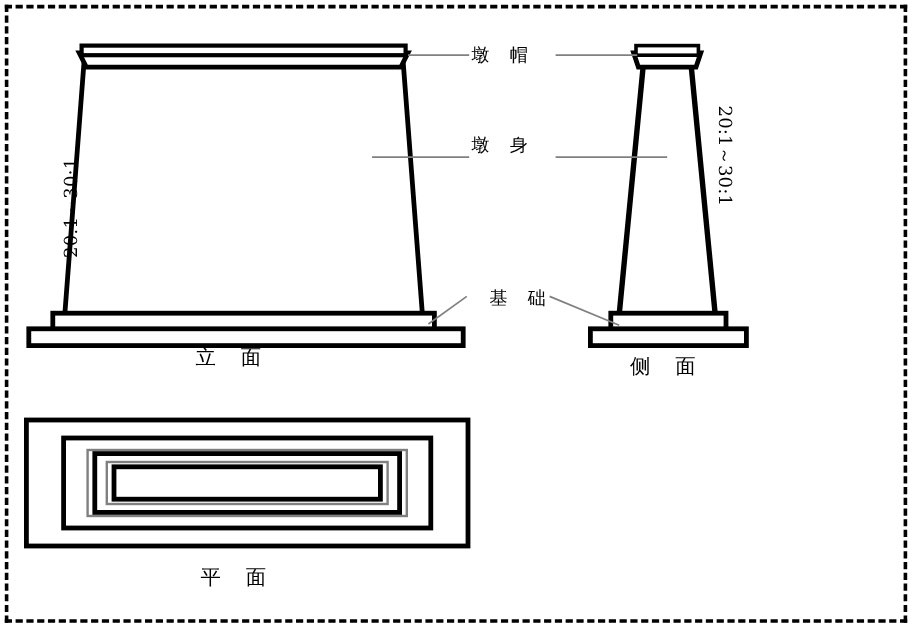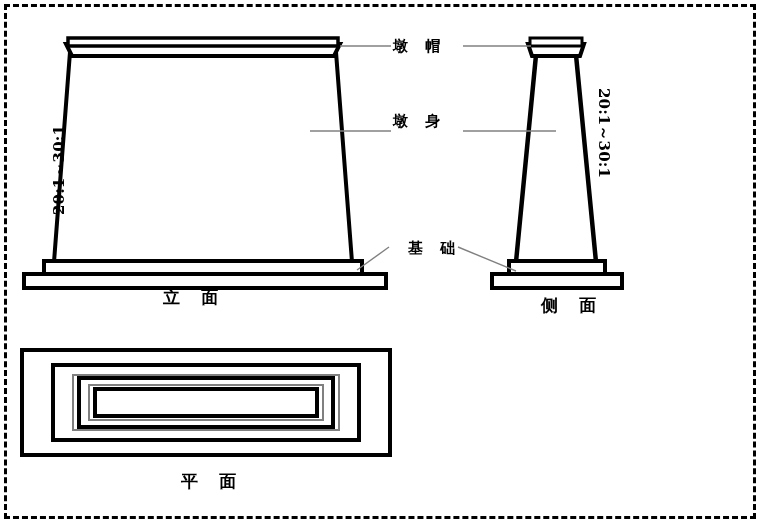--- a/index.html
+++ b/index.html
@@ -10,21 +10,20 @@
   }
   body {
     font-family: "DejaVu Sans", "Liberation Sans", sans-serif;
   }
   #canvas {
     position: relative;
     width: 760px;
     height: 523px;
     background: #ffffff;
     overflow: hidden;
-    font-weight: bold;
   }
   .page-border {
     position: absolute;
     left: 4px;
     top: 4px;
     width: 752px;
     height: 515px;
     border: 3px dashed #000000;
     box-sizing: border-box;
     pointer-events: none;
@@ -148,17 +147,17 @@
   <div class="lbl anno" style="left:393px; top:112px;">墩 身</div>
 
   <div class="lbl anno" style="left:408px; top:239px;">基 础</div>
 
   <div class="lbl slope slope-left" style="left:50px; top:215px;">20:1～30:1</div>
 
   <div class="lbl slope slope-right" style="left:613px; top:88px;">20:1～30:1</div>
 
   <div class="lbl caption" style="left:163px; top:286px;">立 面</div>
 
-  <div class="lbl caption" style="left:525px; top:294px;margin-left:16px;">侧 面</div>
+  <div class="lbl caption" style="left:525px; top:294px;">侧 面</div>
 
-  <div class="lbl caption" style="left:181px; top:470px;">平 面</div>
+  <div class="lbl caption" style="left:167px; top:470px;">平 面</div>
 
 </div>
 
 </body></html>

